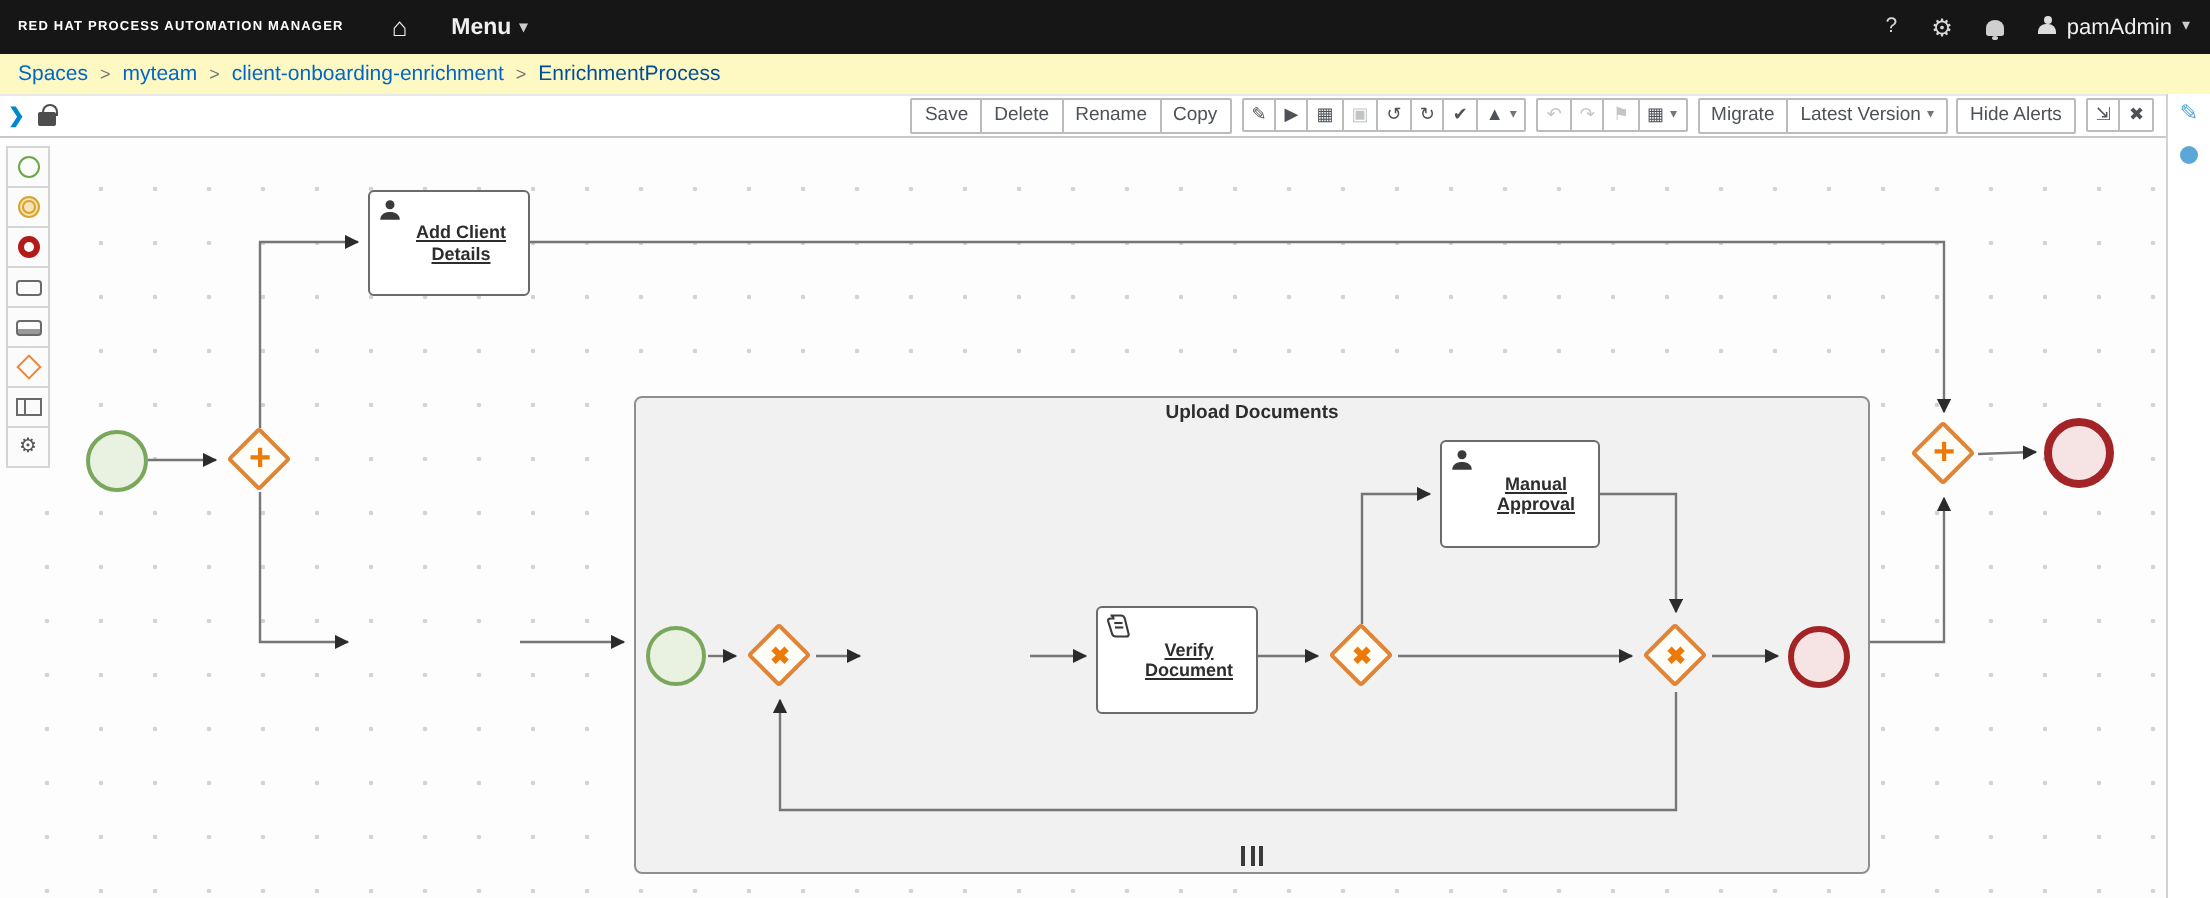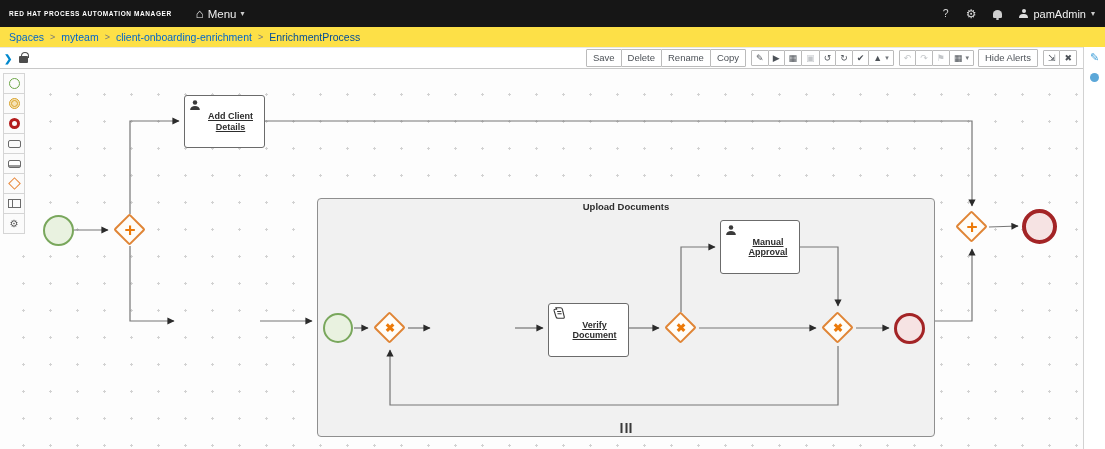--- a/index.html
+++ b/index.html
@@ -2,45 +2,45 @@
 <html><head>
 <meta charset="utf-8">
 <style>
   * { margin:0; padding:0; box-sizing:border-box; }
   html,body { width:1105px; height:449px; overflow:hidden; font-family:"Liberation Sans", sans-serif; background:#fff; }
 
   
   .masthead { position:absolute; left:0; top:0; width:1105px; height:27px; background:#161616; display:flex; align-items:center; color:#e8e8e8; }
   .brand { font-size:6.5px; font-weight:bold; letter-spacing:.6px; color:#fff; padding-left:9px; white-space:nowrap; }
   .home-icon { font-size:13px; color:#eee; margin-left:24px; line-height:1; cursor:pointer; }
-  .menu-item { font-size:11.5px; color:#f0f0f0; margin-left:4px; display:flex; align-items:center; gap:4px; cursor:pointer; }
+  .menu-item { font-size:11.5px; color:#f0f0f0; margin-left:22px; display:flex; align-items:center; gap:4px; cursor:pointer;font-weight:bold; }
   .mast-right { margin-left:auto; display:flex; align-items:center; gap:17px; padding-right:10px; }
   .mast-ic { font-size:10.5px; color:#d8d8d8; cursor:pointer; line-height:1; }
   .gear { font-size:12px; }
   .bell { width:9px; height:8px; background:#cfcfcf; border-radius:50% 50% 15% 15%; position:relative; }
   .bell::after { content:""; position:absolute; left:3px; bottom:-2px; width:3px; height:2px; background:#cfcfcf; border-radius:50%; }
-  .user-chip { display:flex; align-items:center; gap:5px; font-size:11px; color:#f0f0f0; cursor:pointer; }
+  .user-chip { display:flex; align-items:flex-start; gap:5px; font-size:11px; color:#f0f0f0; cursor:pointer; }
   .person { width:9px; height:9px; position:relative; }
   .person::before { content:""; position:absolute; left:2.5px; top:0; width:4px; height:4px; border-radius:50%; background:#ddd; }
   .person::after { content:""; position:absolute; left:0; top:4.5px; width:9px; height:4.5px; border-radius:4px 4px 0 0; background:#ddd; }
   .caret { font-size:8px; color:#ccc; }
 
   
-  .breadcrumb { position:absolute; left:0; top:27px; width:1105px; height:20px; background:#fde047; display:flex; align-items:center; gap:6px; padding-left:9px; font-size:10.5px; }
+  .breadcrumb { position:absolute; left:0; top:27px; width:1105px; height:20px; background:#fef9c3; display:flex; align-items:center; gap:6px; padding-left:9px; font-size:10.5px; }
   .crumb { color:#0066cc; cursor:pointer; }
   .crumb.last { color:#004d99; }
   .crumb-sep { color:#72767b; font-size:9px; }
 
   
   .editor-header { position:absolute; left:0; top:47px; width:1083px; height:22px; background:#fff; border-bottom:1px solid #c8c8c8; border-top:1px solid #e8e8e8; display:flex; align-items:center; }
   .panel-chevron { color:#0088ce; font-size:10px; font-weight:bold; padding:0 7px 0 4px; cursor:pointer; }
   .lock-icon { width:9px; height:7px; background:#4d4d4d; border-radius:1px; position:relative; margin-right:5px; margin-top:3px; }
   .lock-icon::before { content:""; position:absolute; left:1.5px; top:-4px; width:6px; height:5px; border:1.5px solid #4d4d4d; border-bottom:none; border-radius:4px 4px 0 0; }
   .doc-title { font-size:11.5px; font-weight:bold; color:#3c3f42; white-space:nowrap; }
-  .toolbar { margin-left:auto; display:flex; align-items:center; gap:5px; padding-right:6px; }
+  .toolbar { margin-left:auto; display:flex; align-items:flex-start; gap:5px; padding-right:6px; }
   .tb-group { display:flex; }
   .tb-btn { font-size:9.5px; color:#4d5258; background:#fff; border:1px solid #bbb; padding:2px 6px; margin-left:-1px; white-space:nowrap; cursor:pointer; border-radius:1px; line-height:1.2; display:flex; align-items:center; gap:3px; }
   .tb-btn:first-child { margin-left:0; }
   .tb-btn.icon { padding:2px 4px; font-size:9px; min-width:17px; justify-content:center; }
   .tb-btn.disabled { color:#c3c6c9; cursor:default; }
   .tb-caret { font-size:7px; color:#72767b; }
 
   
   .right-rail { position:absolute; right:0; top:47px; width:22px; height:402px; background:#fff; border-left:1px solid #d2d2d2; display:flex; flex-direction:column; align-items:center; padding-top:5px; gap:10px; }
   .rail-pencil { font-size:11px; color:#4aa5dc; cursor:pointer; line-height:1; }
@@ -136,20 +136,27 @@
         <span>▲</span>
         <span class="tb-caret">▾</span>
       </button>
     </div>
     <div class="tb-group">
       <button class="tb-btn icon disabled">↶</button>
       <button class="tb-btn icon disabled">↷</button>
       <button class="tb-btn icon disabled">⚑</button>
       <button class="tb-btn icon">
         <span>▦</span>
+        <span class="tb-caret">▾</span>
+      </button>
+    </div>
+    <div class="tb-group">
+      <button class="tb-btn">Migrate</button>
+      <button class="tb-btn">
+        <span>Latest Version</span>
         <span class="tb-caret">▾</span>
       </button>
     </div>
     <button class="tb-btn">Hide Alerts</button>
     <div class="tb-group">
       <button class="tb-btn icon">⇲</button>
       <button class="tb-btn icon">✖</button>
     </div>
   </div>
 </div>

